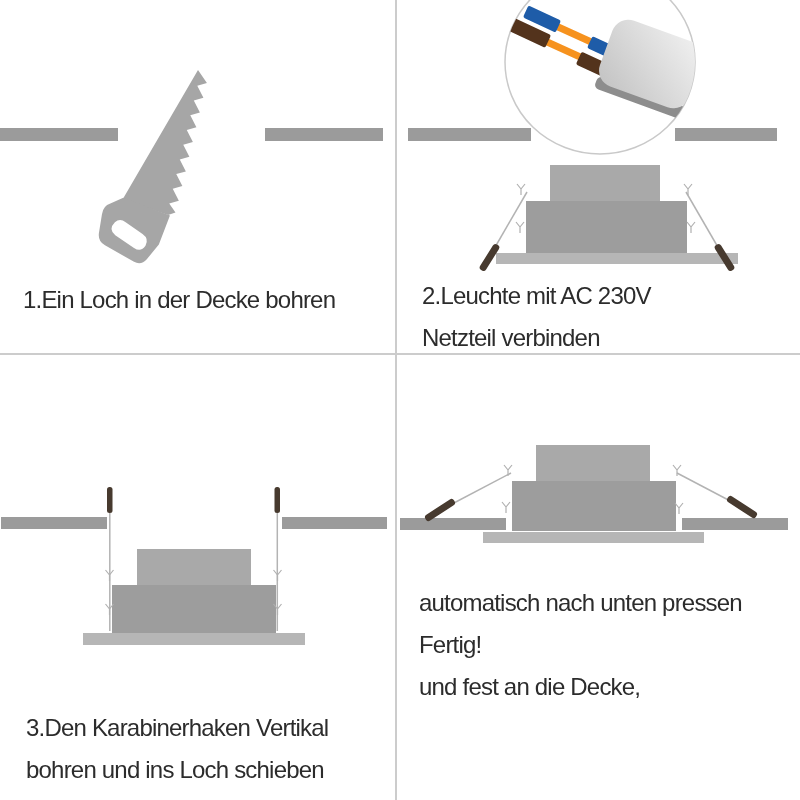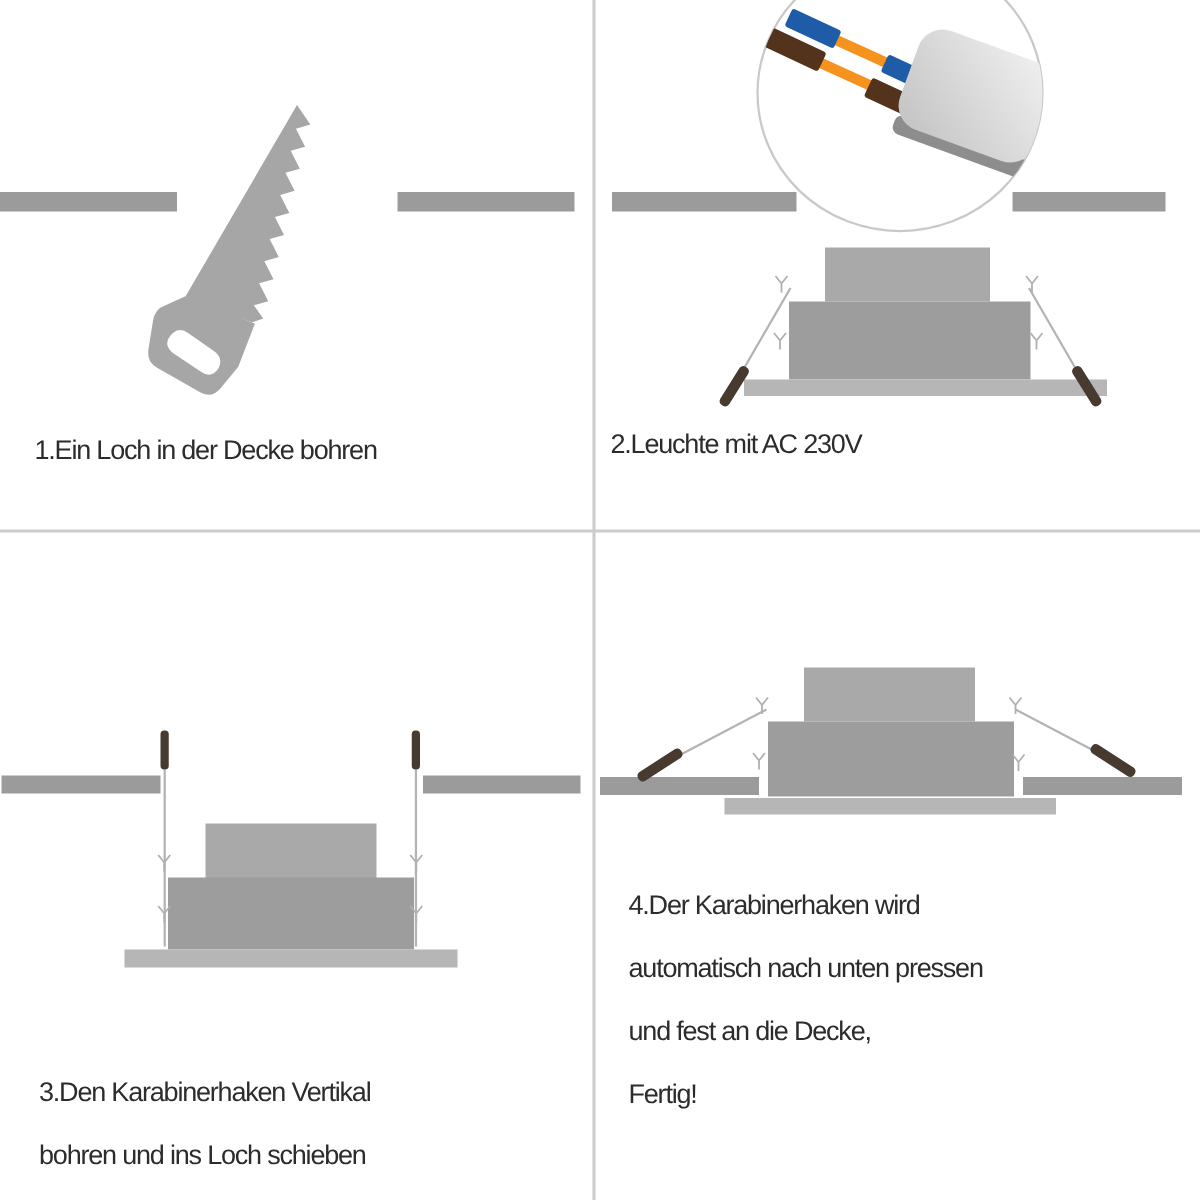--- a/index.html
+++ b/index.html
@@ -16,21 +16,21 @@
     position:relative;width:800px;height:800px;background:var(--page-bg);
     overflow:hidden;font-family:"Liberation Sans",sans-serif;
   }
   .divider-v{position:absolute;left:395px;top:0;width:2px;height:800px;background:var(--divider);}
   .divider-h{position:absolute;left:0;top:353px;width:800px;height:2px;background:var(--divider);}
   .bar{position:absolute;background:var(--ceiling-gray);}
   .driver{position:absolute;background:var(--fixture-driver);}
   .body-box{position:absolute;background:var(--fixture-body);}
   .flange{position:absolute;background:var(--fixture-flange);}
   .caption{
-    position:absolute;color:var(--text-color);font-size:18px;line-height:42px;
+    position:absolute;color:var(--text-color);font-size:24px;line-height:42px;
     letter-spacing:-0.8px;white-space:nowrap;
   }
   svg.overlay{position:absolute;left:0;top:0;pointer-events:none;}
 </style>
 </head>
 <body>
 
 <div class="page">
 
   <div class="divider-v"></div>
@@ -43,22 +43,23 @@
       <div>1.Ein Loch in der Decke bohren</div>
     </div>
   </section>
 
   <section>
     <div class="bar" style="left:408px;top:128px;width:123px;height:13px;"></div>
     <div class="bar" style="left:675px;top:128px;width:102px;height:13px;"></div>
     <div class="driver" style="left:550px;top:165px;width:110px;height:36px;"></div>
     <div class="body-box" style="left:526px;top:201px;width:161px;height:52px;"></div>
     <div class="flange" style="left:496px;top:253px;width:242px;height:11px;"></div>
-    <div class="caption" style="left:407px;top:275px;">
+    <div class="caption" style="left:422px;top:275px;">
       <div>2.Leuchte mit AC 230V</div>
+      <div>Netzteil verbinden</div>
     </div>
   </section>
 
   <section>
     <div class="bar" style="left:1px;top:517px;width:106px;height:12px;"></div>
     <div class="bar" style="left:282px;top:517px;width:105px;height:12px;"></div>
     <div class="driver" style="left:137px;top:549px;width:114px;height:37px;"></div>
     <div class="body-box" style="left:112px;top:585px;width:164px;height:48px;"></div>
     <div class="flange" style="left:83px;top:633px;width:222px;height:12px;"></div>
     <div class="caption" style="left:26px;top:677px;margin-top:30px;">
@@ -67,24 +68,23 @@
     </div>
   </section>
 
   <section>
     <div class="bar" style="left:400px;top:518px;width:106px;height:12px;"></div>
     <div class="bar" style="left:682px;top:518px;width:106px;height:12px;"></div>
     <div class="driver" style="left:536px;top:445px;width:114px;height:36px;"></div>
     <div class="body-box" style="left:512px;top:481px;width:164px;height:50px;"></div>
     <div class="flange" style="left:483px;top:532px;width:221px;height:11px;"></div>
     <div class="caption" style="left:419px;top:582px;">
-      <div>4.Der Karabinerhaken wird</div>
       <div>automatisch nach unten pressen</div>
+      <div>Fertig!</div>
       <div>und fest an die Decke,</div>
-      <div>Fertig!</div>
     </div>
   </section>
 
   <svg class="overlay" width="800" height="800" viewBox="0 0 800 800">
     <defs>
       <clipPath id="circleClip">
           <ellipse cx="600" cy="62" rx="95" ry="92"></ellipse>
         </clipPath>
       <linearGradient id="connGrad" x1="0" y1="1" x2="1" y2="0">
         <stop offset="0" stop-color="#c2c2c2"></stop>

